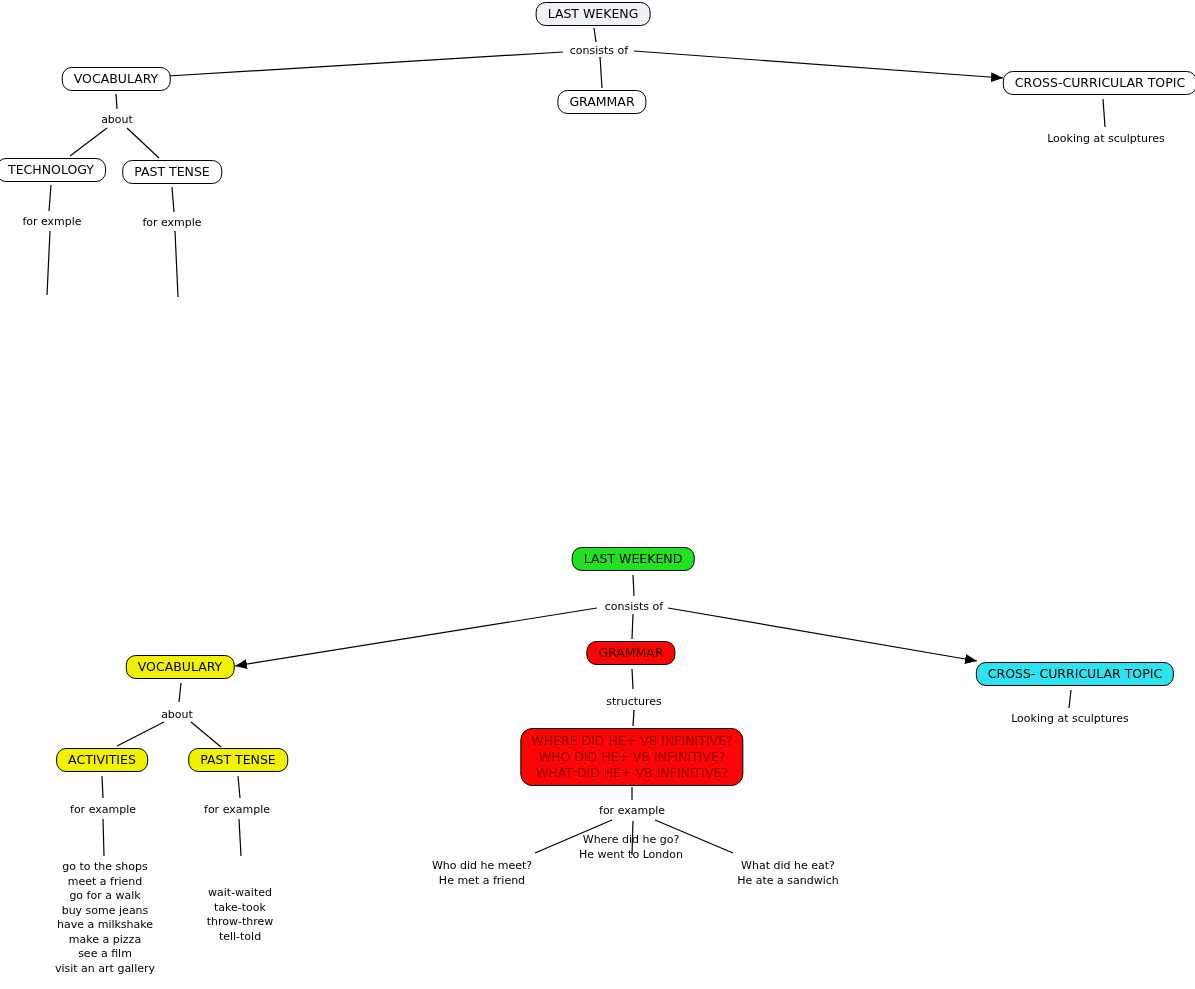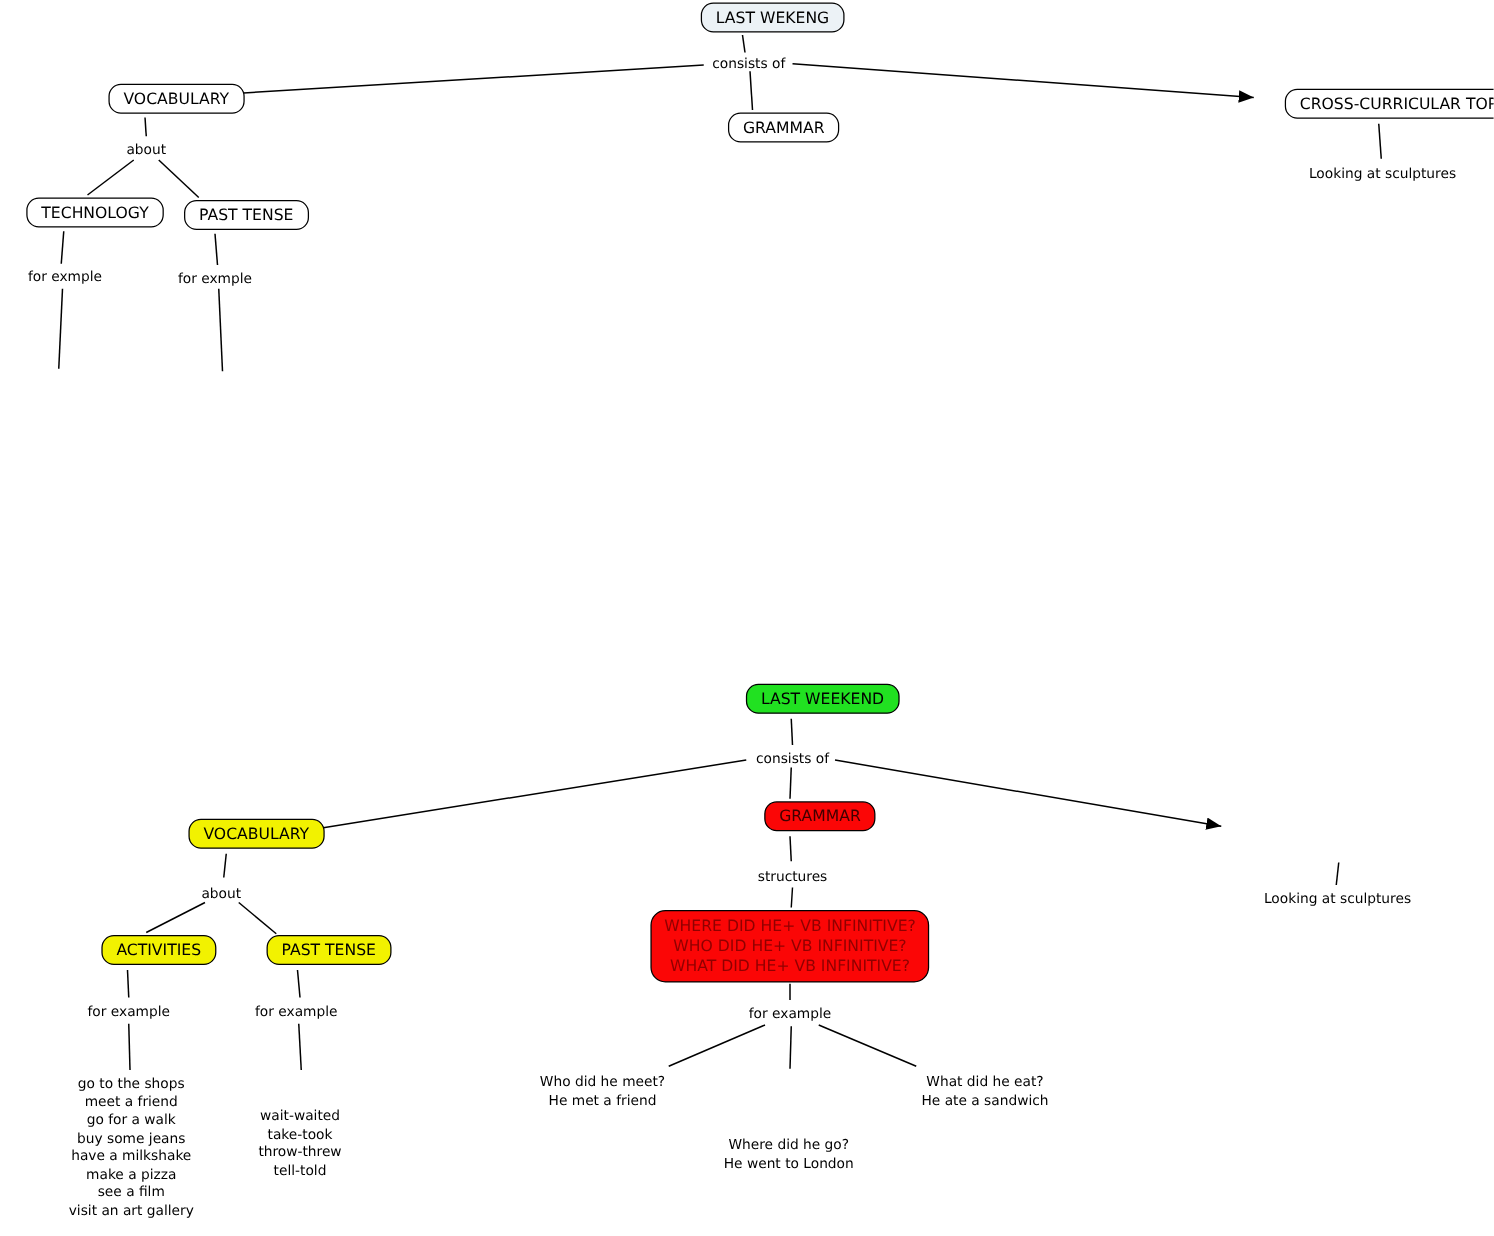--- a/index.html
+++ b/index.html
@@ -30,21 +30,20 @@
     position: absolute;
     transform: translateX(-50%);
     border: 1.5px solid var(--node_border, #000);
     border-radius: 10px;
     padding: 3px 11px;
     background: var(--plain_node_fill, #fff);
     font-size: 12.5px;
     line-height: 16px;
     white-space: nowrap;
     text-align: left;
-    margin-left: 25px;
   }
   .lbl {
     position: absolute;
     transform: translateX(-50%);
     font-size: 11px;
     line-height: 15px;
     white-space: nowrap;
     text-align: center;
   }
   .list { line-height: 14.5px; }
@@ -136,20 +135,21 @@
   <div class="lbl" style="left:172px; top:215px;">for exmple</div>
 
   <div class="node fill-green" style="left:633px; top:547px;">LAST WEEKEND</div>
 
   <div class="lbl" style="left:634px; top:599px;">consists of</div>
 
   <div class="node fill-yellow" style="left:180px; top:655px;">VOCABULARY</div>
 
   <div class="node fill-red grammar-text" style="left:631px; top:641px;">GRAMMAR</div>
 
+  <div class="node fill-cyan" style="left:1075px; top:662px;">CROSS- CURRICULAR TOPIC</div>
 
   <div class="lbl" style="left:1070px; top:711px;">Looking at sculptures</div>
 
   <div class="lbl" style="left:177px; top:707px;">about</div>
 
   <div class="node fill-yellow" style="left:102px; top:748px;">ACTIVITIES</div>
 
   <div class="node fill-yellow" style="left:238px; top:748px;">PAST TENSE</div>
 
   <div class="lbl" style="left:103px; top:802px;">for example</div>
@@ -182,21 +182,21 @@
       <div>WHAT DID HE+ VB INFINITIVE?</div>
     </div>
 
   <div class="lbl" style="left:632px; top:803px;">for example</div>
 
   <div class="lbl" style="left:482px; top:858px;">
     <div>Who did he meet?</div>
     <div>He met a friend</div>
   </div>
 
-  <div class="lbl" style="left:631px; top:908px;">
+  <div class="lbl" style="left:631px; top:832px;">
     <div>Where did he go?</div>
     <div>He went to London</div>
   </div>
 
   <div class="lbl" style="left:788px; top:858px;">
     <div>What did he eat?</div>
     <div>He ate a sandwich</div>
   </div>
 
 </div>

